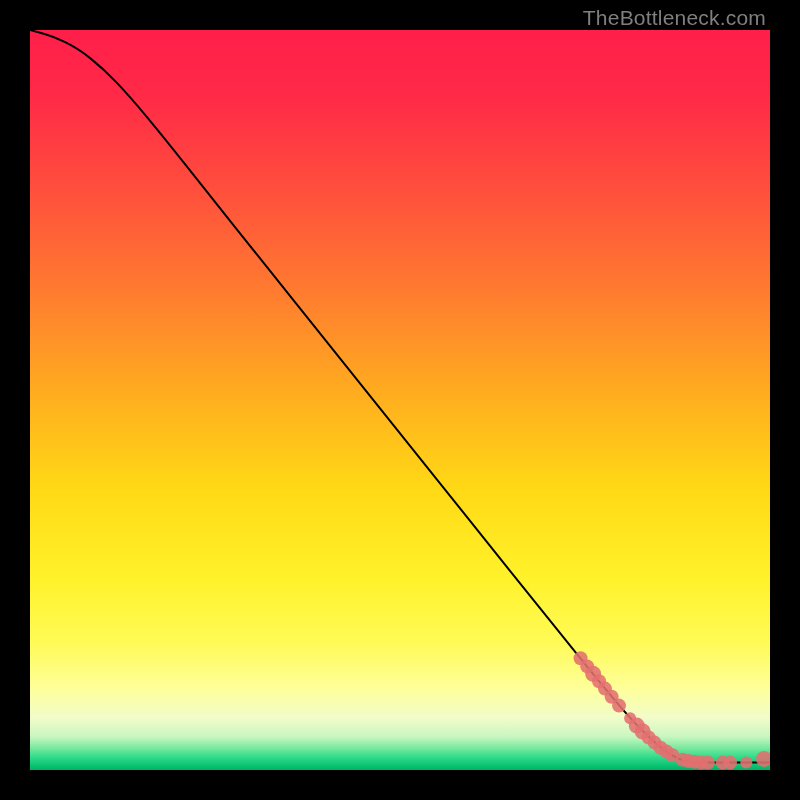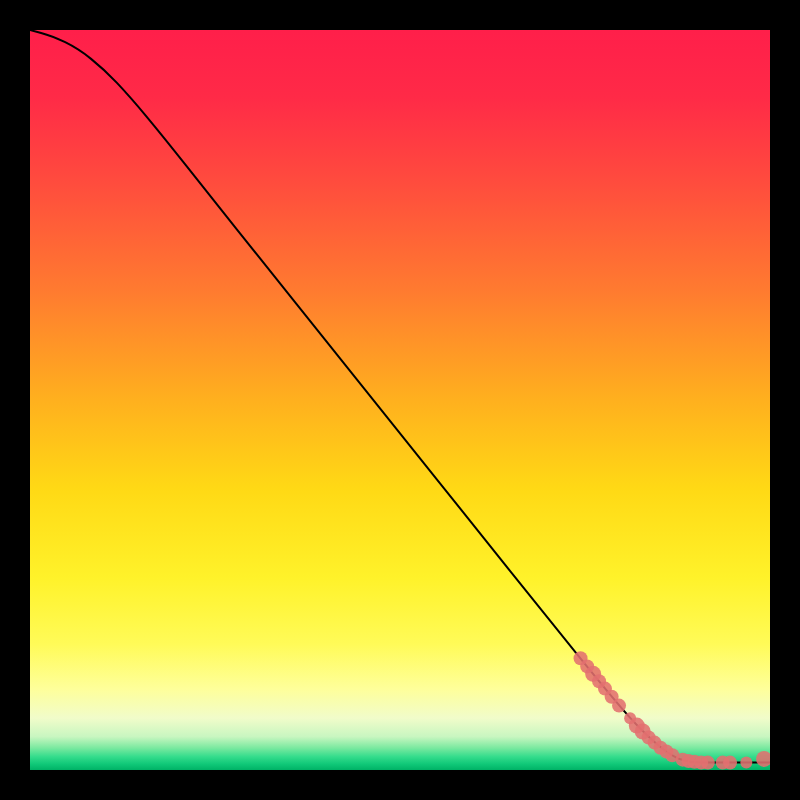--- a/index.html
+++ b/index.html
@@ -54,20 +54,21 @@
   }
   .data-point {
     fill: #e27070;
     fill-opacity: 0.88;
   }
 </style>
 </head>
 <body>
 
 <div class="stage">
+  <div class="watermark">TheBottleneck.com</div>
 
   <div class="plot-area">
     <svg class="gradient-bg" viewBox="0 0 740 740" preserveAspectRatio="none">
       <defs>
         <linearGradient id="heat" x1="0" y1="0" x2="0" y2="1">
             <stop offset="0%" stop-color="#ff1f4a"></stop>
             <stop offset="9%" stop-color="#ff2a47"></stop>
             <stop offset="20%" stop-color="#ff4a3e"></stop>
             <stop offset="35%" stop-color="#ff7a30"></stop>
             <stop offset="50%" stop-color="#ffb01e"></stop>

